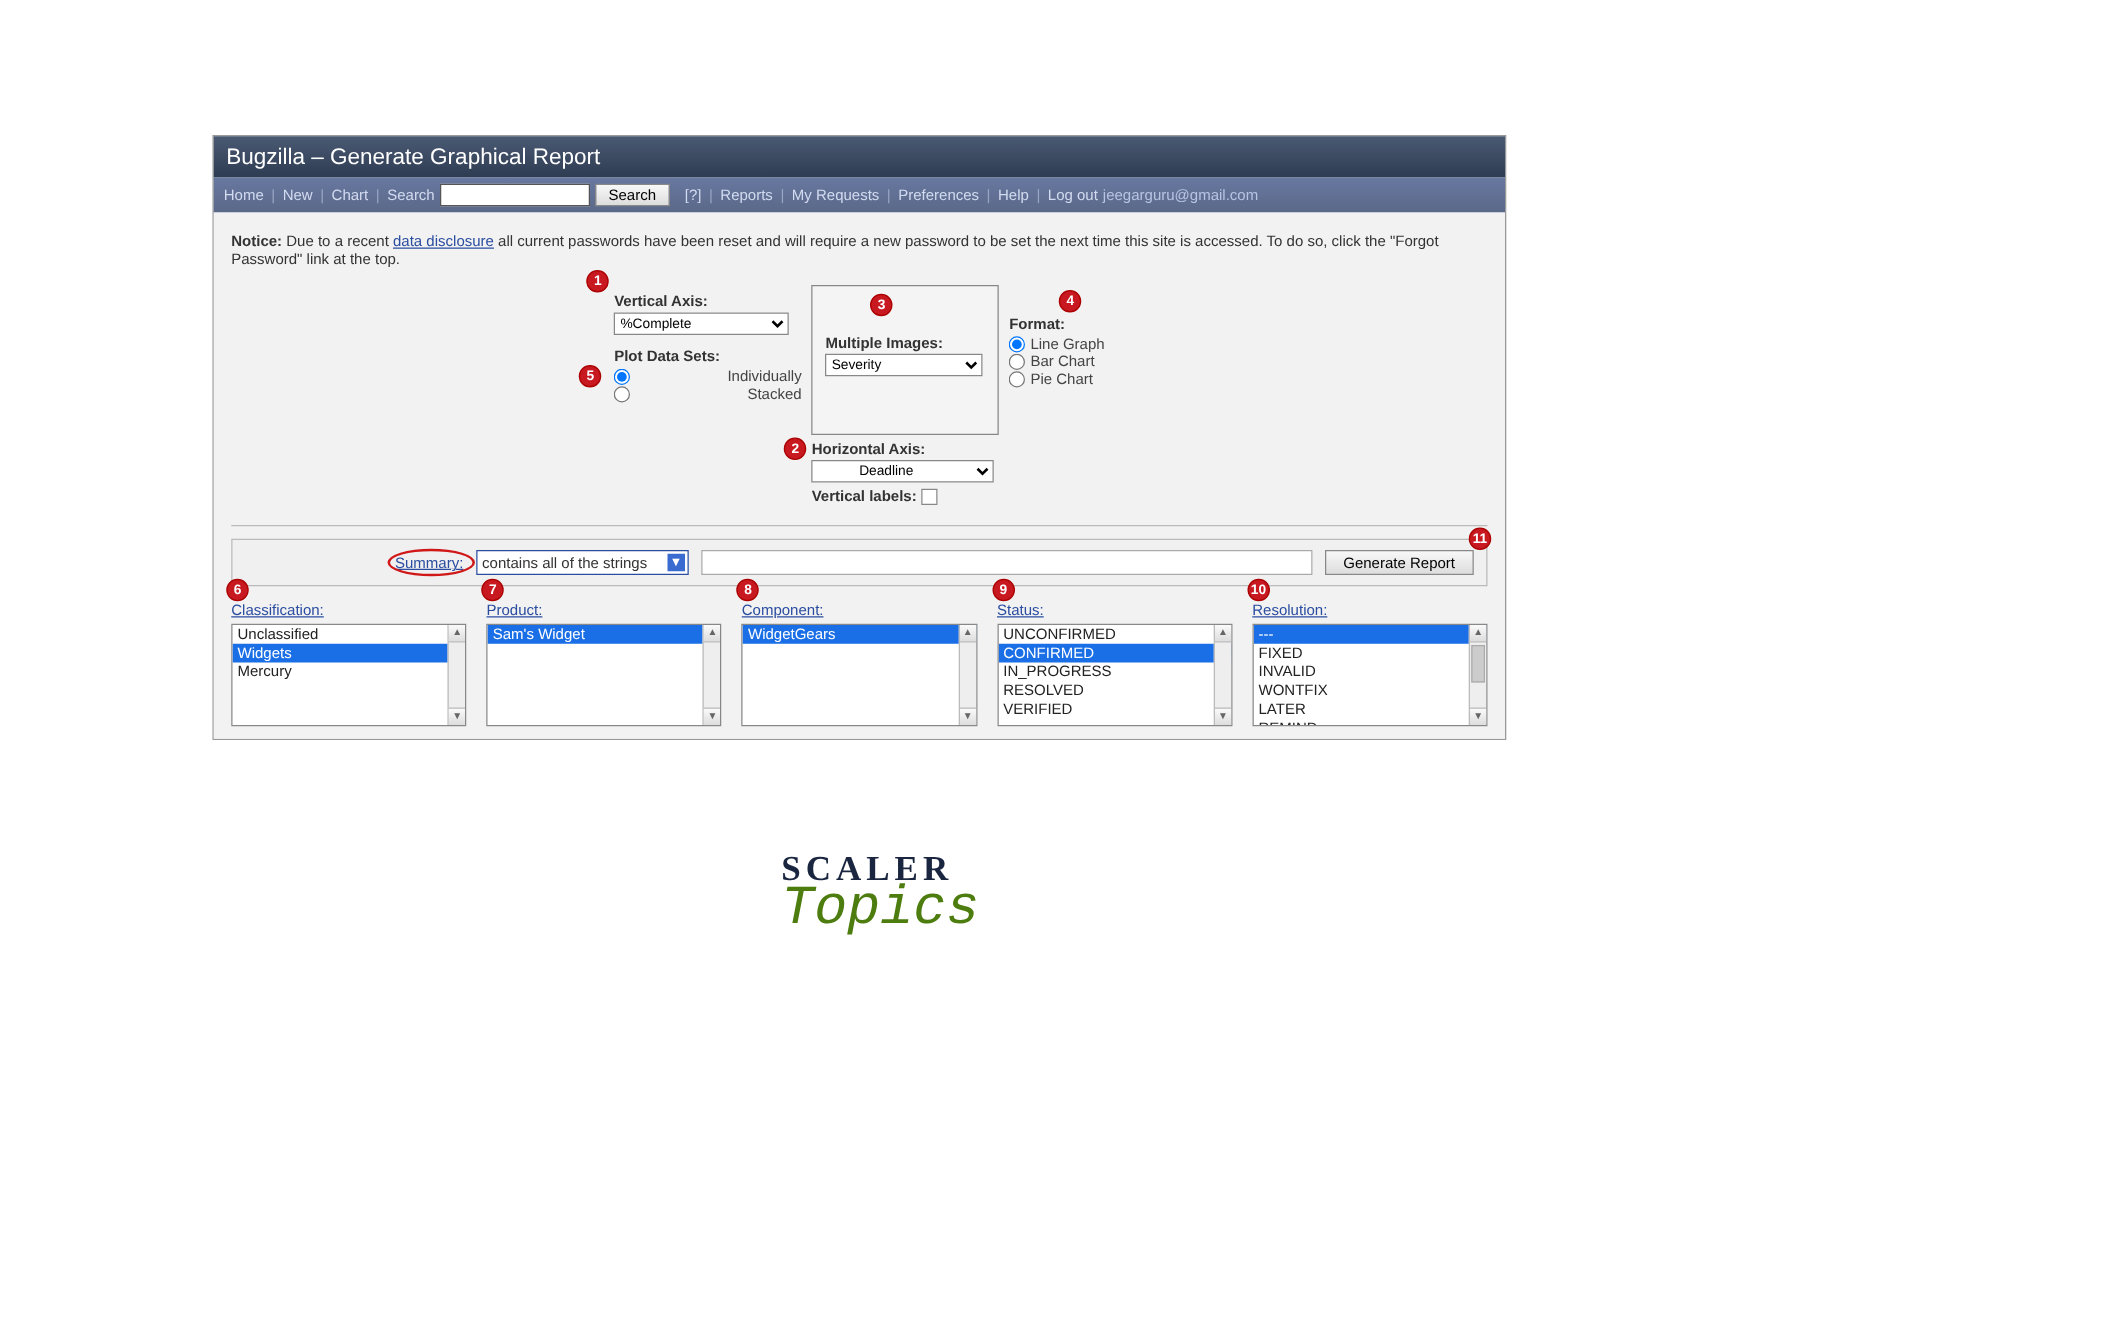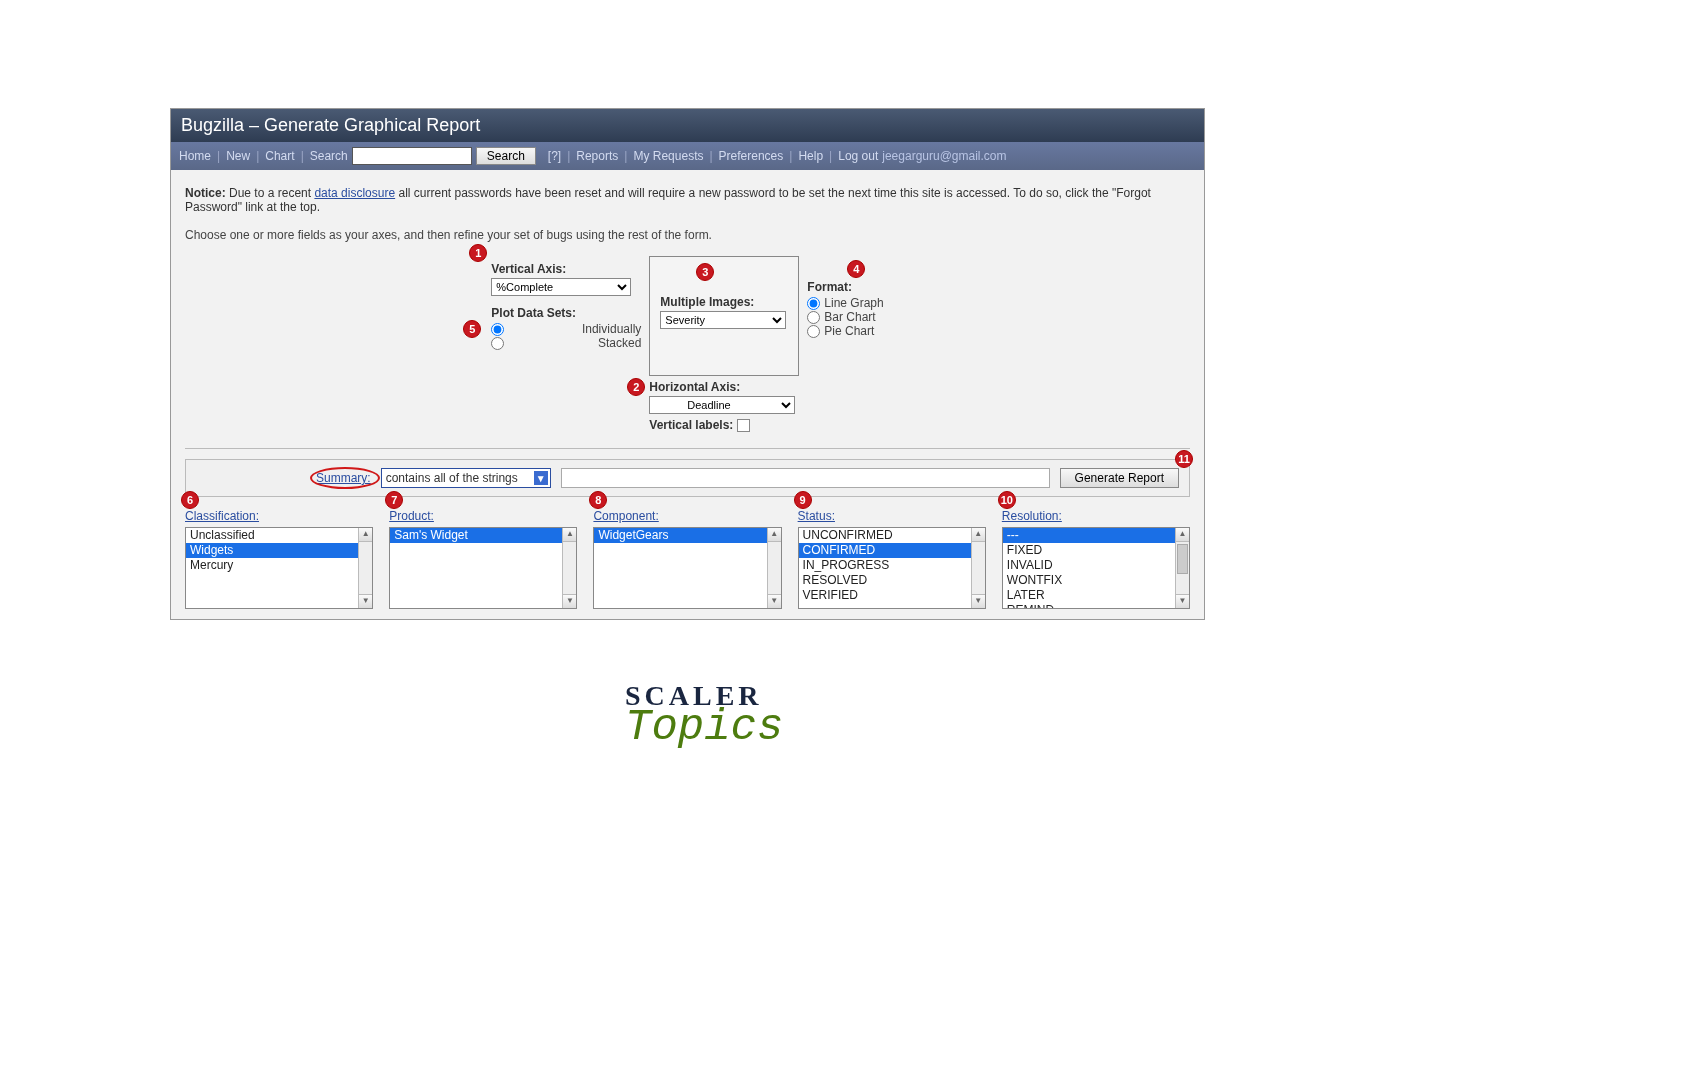--- a/index.html
+++ b/index.html
@@ -83,21 +83,20 @@
 
   <div class="content">
 
     <div class="notice">
       <b>Notice:</b>
       <span> Due to a recent </span>
       <a>data disclosure</a>
       <span> all current passwords have been reset and will require a new password to be set the next time this site is accessed. To do so, click the "Forgot Password" link at the top.</span>
     </div>
 
-    <div class="instr">Choose one or more fields as your axes, and then refine your set of bugs using the rest of the form.</div>
 
     <div class="axes-row rel">
 
       <div class="col rel" style="align-items:flex-end; padding-top:6px;">
         <div class="rel" style="width:150px;">
           <div class="badge" style="top:-18px; left:-22px;">1</div>
           <div class="label-bold">Vertical Axis:</div>
           <select class="small">
             <option>%Complete</option>
           </select>

